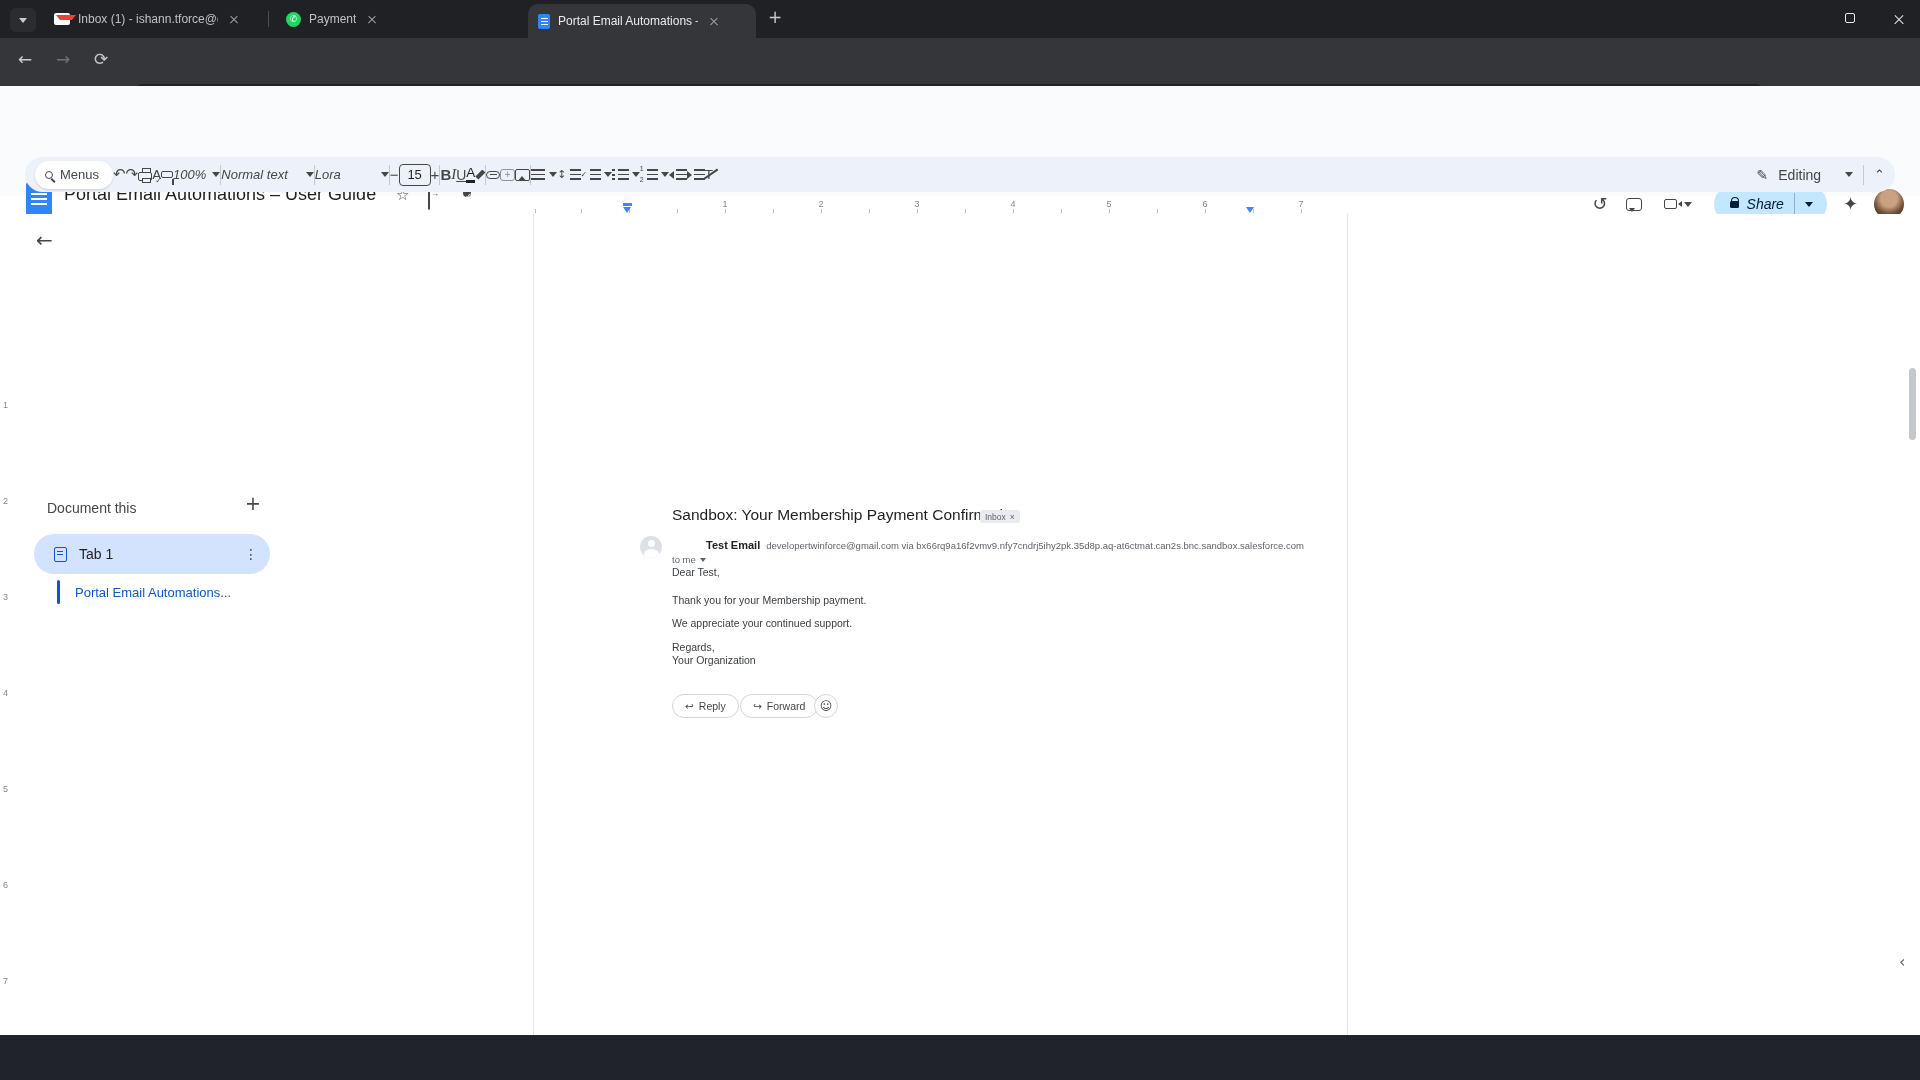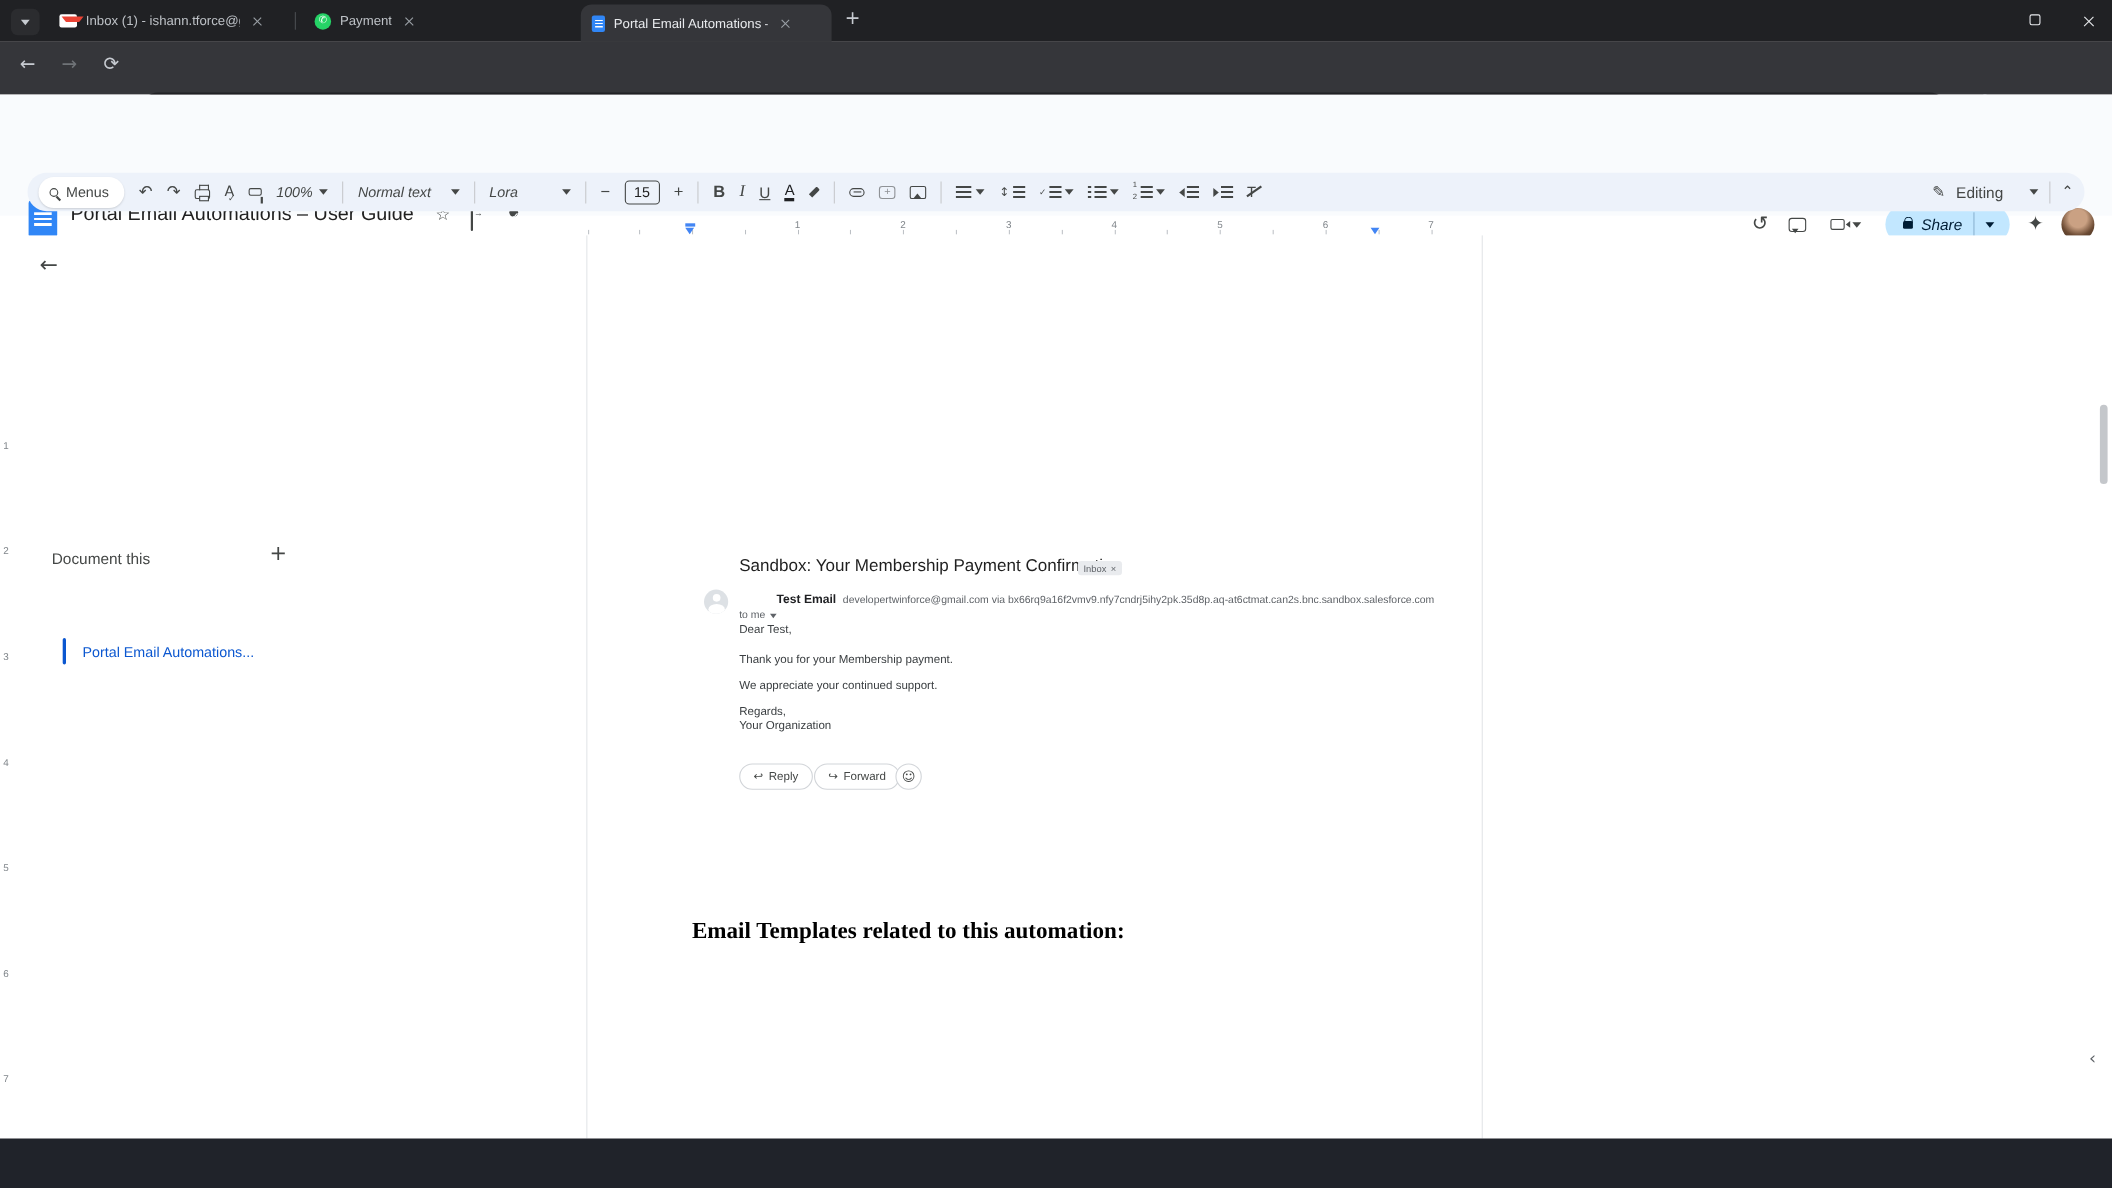--- a/index.html
+++ b/index.html
@@ -75,21 +75,21 @@
   .caret { width:0; height:0; border-left:4px solid transparent; border-right:4px solid transparent; border-top:5px solid #444746; }
   #sharebtn { background:#c2e7ff; border-radius:18px; height:36px; display:flex; align-items:center; padding:0 4px 0 16px; }
   .lock { width:9px; height:7px; background:#001d35; border-radius:1.5px; position:relative; margin-right:8px;}
   .lock::before { content:""; position:absolute; left:1.2px; top:-4px; width:6.5px; height:5px; border:1.6px solid #001d35; border-bottom:none; border-radius:4px 4px 0 0;}
   #sharelabel { font-size:14px; color:#001d35; font-weight:500; }
   .sharediv { width:1px; height:22px; background:#8cb4d2; margin:0 10px; }
   .sparkle { font-size:18px; color:#444746; }
 
   
   #toolbar { left:25px; top:157px; width:1870px; height:35px; background:#edf2fa; border-radius:17.5px;
-             display:flex; align-items:center; padding:0 10px; gap:13px; }
+             display:flex; align-items:center; padding:0 10px; }
   .tbtxt { font-size:13px; color:#444746; }
   .tbsep { width:1px; height:20px; background:#c7c9cc; }
   .tb-ic { color:#444746; font-size:15px; }
   #menuspill { background:#fff; border-radius:14px; height:28px; display:flex; align-items:center; gap:7px;
                padding:0 14px 0 10px; box-shadow:0 1px 2px rgba(0,0,0,.15); }
   .mag { width:8px; height:8px; border:1.6px solid #444746; border-radius:50%; position:relative; }
   .mag::after { content:""; position:absolute; left:6px; top:6px; width:5px; height:1.6px; background:#444746; transform:rotate(45deg); transform-origin:0 0;}
   .printer { width:14px; height:9px; border:1.5px solid #444746; border-radius:2px; position:relative; margin-top:3px;}
   .printer::before { content:""; position:absolute; left:2.5px; top:-5px; width:7px; height:4px; border:1.5px solid #444746; border-bottom:none;}
   .printer::after { content:""; position:absolute; left:2.5px; bottom:-3px; width:7px; height:3px; background:#edf2fa; border:1.5px solid #444746;}
@@ -368,20 +368,25 @@
     <span class="vnum" style="top:282px">2</span>
     <span class="vnum" style="top:378px">3</span>
     <span class="vnum" style="top:474px">4</span>
     <span class="vnum" style="top:570px">5</span>
     <span class="vnum" style="top:666px">6</span>
     <span class="vnum" style="top:762px">7</span>
 
     <span class="backarrow abs ico" style="left:36px;top:16px">←</span>
     <span id="dt-head">Document this</span>
     <span id="dt-add" class="ico">+</span>
+    <div id="tabpill">
+      <span class="docmini"></span>
+      <span class="lbl">Tab 1</span>
+      <span class="kebab ico">⋮</span>
+    </div>
     <div id="outline-bar"></div>
     <span id="outline-item">Portal Email Automations...</span>
 
     <div>
       <span id="em-subject" class="abs">Sandbox: Your Membership Payment Confirmation</span>
       <span id="em-badge" class="abs">
         <span>Inbox</span>
         <span>×</span>
       </span>
       <span id="em-avatar" class="abs"></span>
@@ -403,21 +408,20 @@
       </div>
       <div class="gmbtn" style="left:740px">
         <span class="ico">↪</span>
         <span>Forward</span>
       </div>
       <div id="em-emoji">
           <span class="ico">☺</span>
         </div>
     </div>
 
-    <div id="doc-heading" class="abs">Email Templates related to this automation:</div>
   </div>
 
   <div id="scrollthumb" class="abs"></div>
   <span id="sidechev" class="abs ico">‹</span>
 
   <div id="taskbar" class="abs">
     
     
     
     

